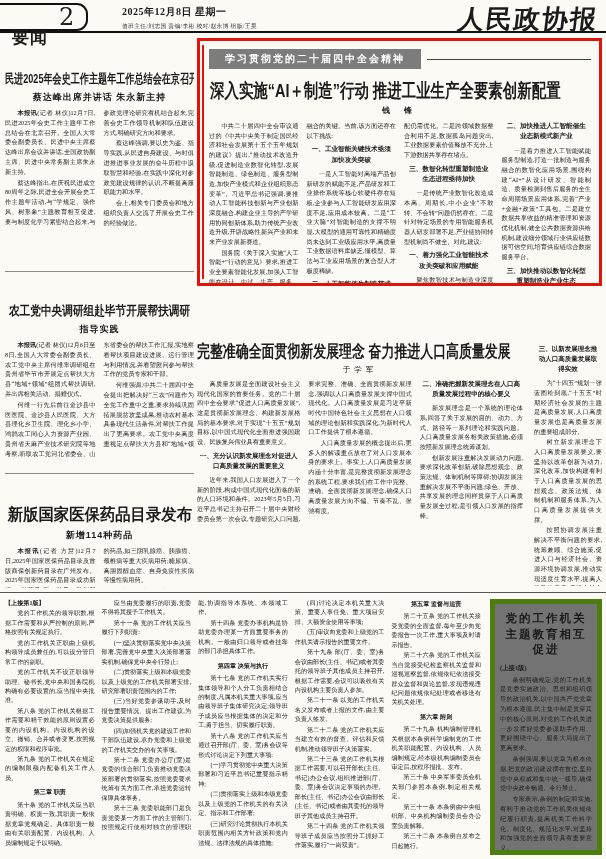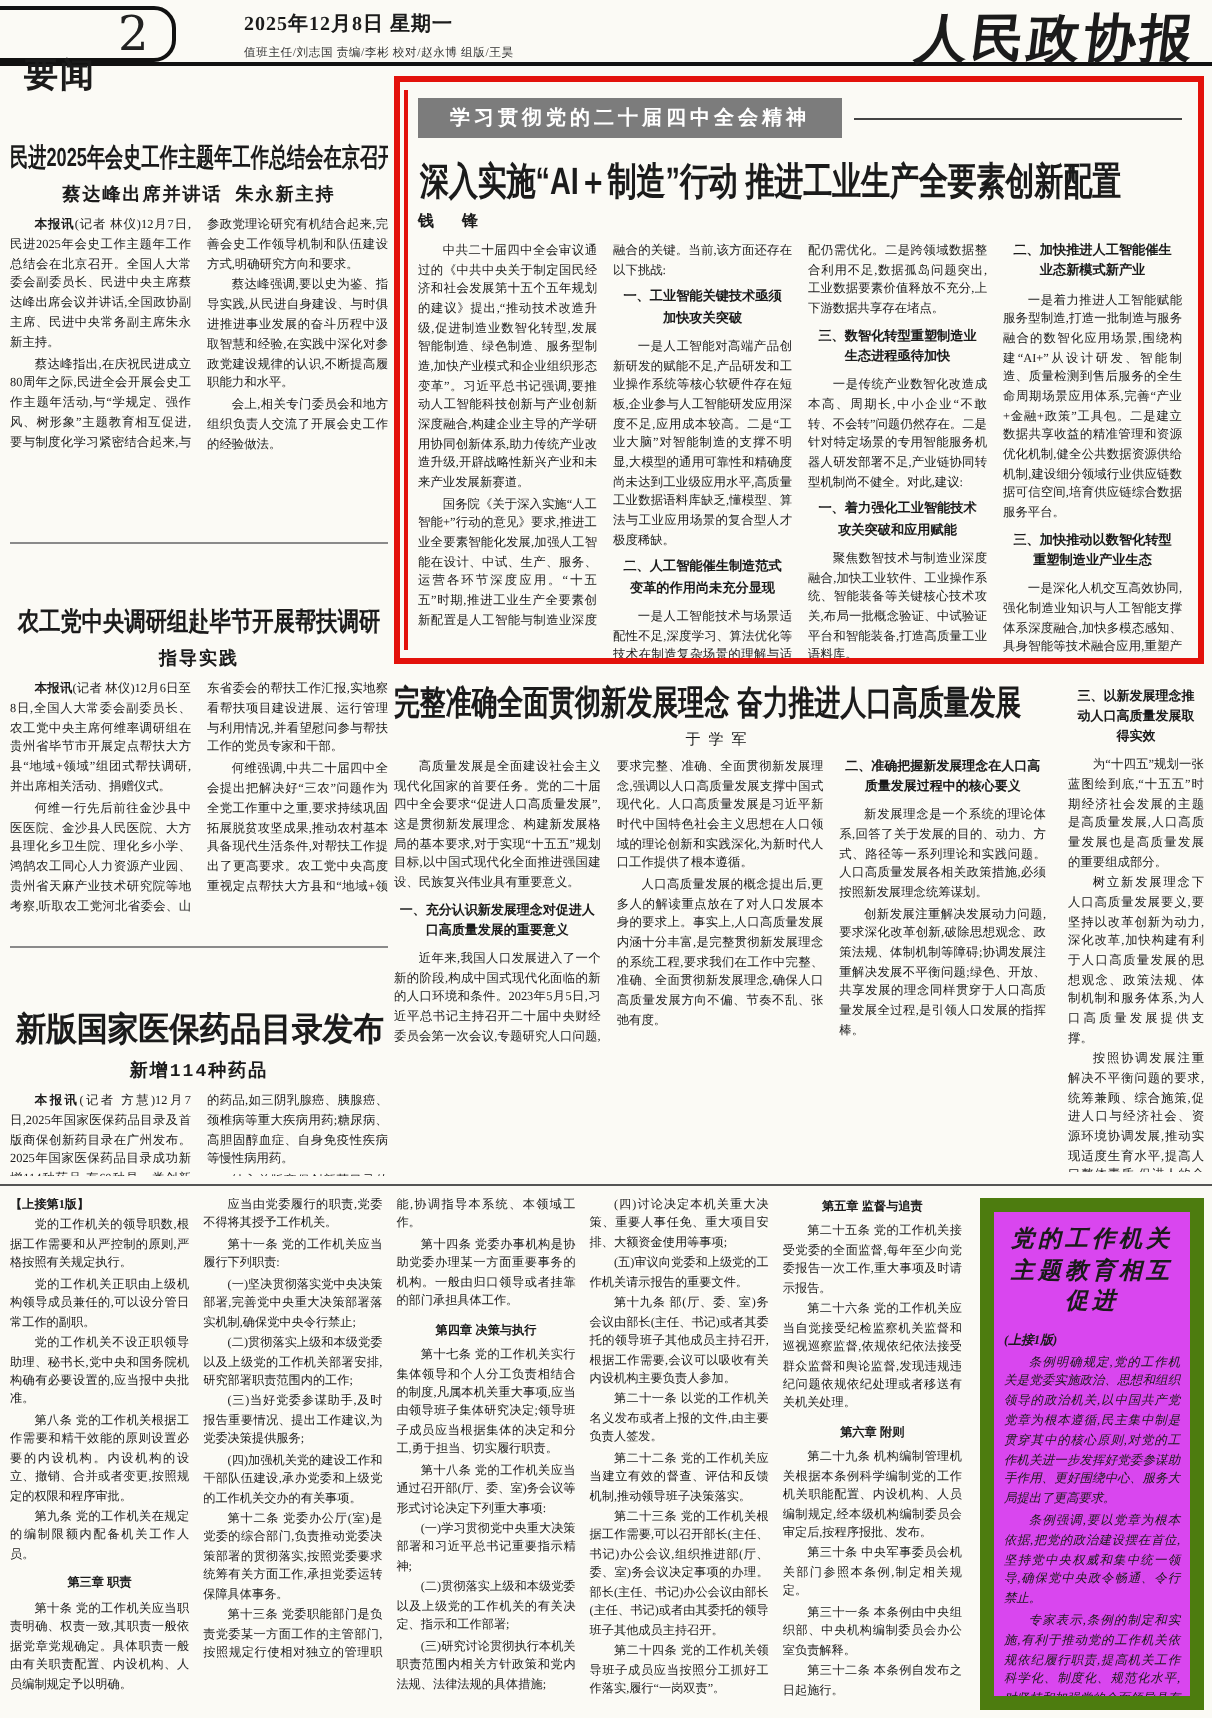--- a/index.html
+++ b/index.html
@@ -35,40 +35,40 @@
 
   
   .left-col { position:absolute; left:5px; top:40px; width:189px; height:548px; overflow:hidden; }
   .story { margin-bottom:4px;margin-top:30px; }
   .story-rule { border-top:1px solid #8a8a8a; margin:5px 0 6px; }
   .l-title { font-family:"Liberation Sans","DejaVu Sans",sans-serif; font-weight:900;
     white-space:nowrap; transform-origin:left center; }
   .t1 { font-size:13px; transform:scaleX(.70); width:143%; }
   .t2 { font-size:13px; transform:scaleX(.82); width:122%; text-align:center; }
   .t3 { font-size:16.5px; transform:scaleX(.93); width:108%; text-align:center; }
-  .l-sub { font-family:Liberation Mono, monospace; font-weight:bold;
+  .l-sub { font-family:Liberation Sans, sans-serif; font-weight:bold;
     text-align:center; font-size:9px; margin:3px 0 4px; letter-spacing:1px; }
   .l-body { column-count:2; column-gap:8px; font-size:6.2px; line-height:1.58;
     overflow:hidden; }
   .b1 { height:158px; } .b2 { height:128px; } .b3 { height:108px; }
 
   
-  .feature { position:absolute; left:197px; top:38px; width:405px; height:294px;
+  .feature { position:absolute; left:197px; top:38px; width:405px; height:248px;
     border:3px solid var(--accent,#e3120b); background:#fbfaf5; padding:0 8px 4px 9px;
     overflow:hidden; }
   .feature::before { content:""; position:absolute; left:2px; top:4px; bottom:4px;
     width:2px; background:var(--accent,#e3120b); }
   .kicker-row { display:flex; align-items:center; margin-top:8px; }
   .kicker { background:#7c7c7c; color:#fff; font-family:"Liberation Sans",sans-serif;
     font-weight:bold; font-size:10px; padding:3px 16px; letter-spacing:2px; }
   .kicker-line { flex:1; height:1px; background:#444; margin-left:6px; }
   .f-title { font-family:"Liberation Sans","DejaVu Sans",sans-serif; font-weight:900;
     font-size:19px; white-space:nowrap; transform:scaleX(.76); transform-origin:left center;
     width:132%; margin:9px 0 1px 1px; }
-  .f-byline { font-size:8px; font-weight:bold; letter-spacing:6px;
+  .f-byline { text-align:center; font-size:8px; font-weight:bold; letter-spacing:6px;
     margin:1px 0 5px; }
   .f-body { height:212px; column-count:4; column-gap:8px; font-size:6.2px;
     line-height:1.56; overflow:hidden; }
   .f-body .sec-h { font-size:6.6px; }
 
   
   .pop { position:absolute; left:197px; top:338px; width:405px; height:248px;
     display:flex; gap:11px; overflow:hidden; }
   .pop-main { width:326px; }
   .p-title { font-family:"Liberation Sans","DejaVu Sans",sans-serif; font-weight:900;
@@ -82,22 +82,22 @@
   .pop-side { flex:1; font-size:6.2px; line-height:1.56; overflow:hidden; padding-top:2px; }
 
   
   .bottom-rule { position:absolute; left:0; top:592px; width:100%;
     border-top:1px solid #555; }
   .bottom { position:absolute; left:5px; top:599px; width:597px; height:256px;
     display:flex; gap:9px; overflow:hidden; }
   .reg { width:476px; column-count:5; column-gap:7px; font-size:6.1px; line-height:1.55;
     height:100%; overflow:hidden; }
   .cont-label { font-weight:bold; text-indent:0; }
-  .box-art { flex:1; border:7px solid #4d7c0f; padding:7px 5px 4px; overflow:hidden;
-    background:#d946ef;font-style:italic; }
+  .box-art { flex:1; border:5px solid #4d7c0f; padding:7px 5px 4px; overflow:hidden;
+    background:#737373; }
   .box-title { font-family:"Liberation Sans","DejaVu Sans",sans-serif; font-weight:900;
     font-size:11.5px; text-align:center; letter-spacing:2px; line-height:1.35; }
   .box-cont { font-weight:bold; font-size:6.4px; margin:6px 0 2px; }
   .box-body { font-size:6.2px; line-height:1.58; }
 </style>
 </head>
 <body>
 
 <div class="page">
 

